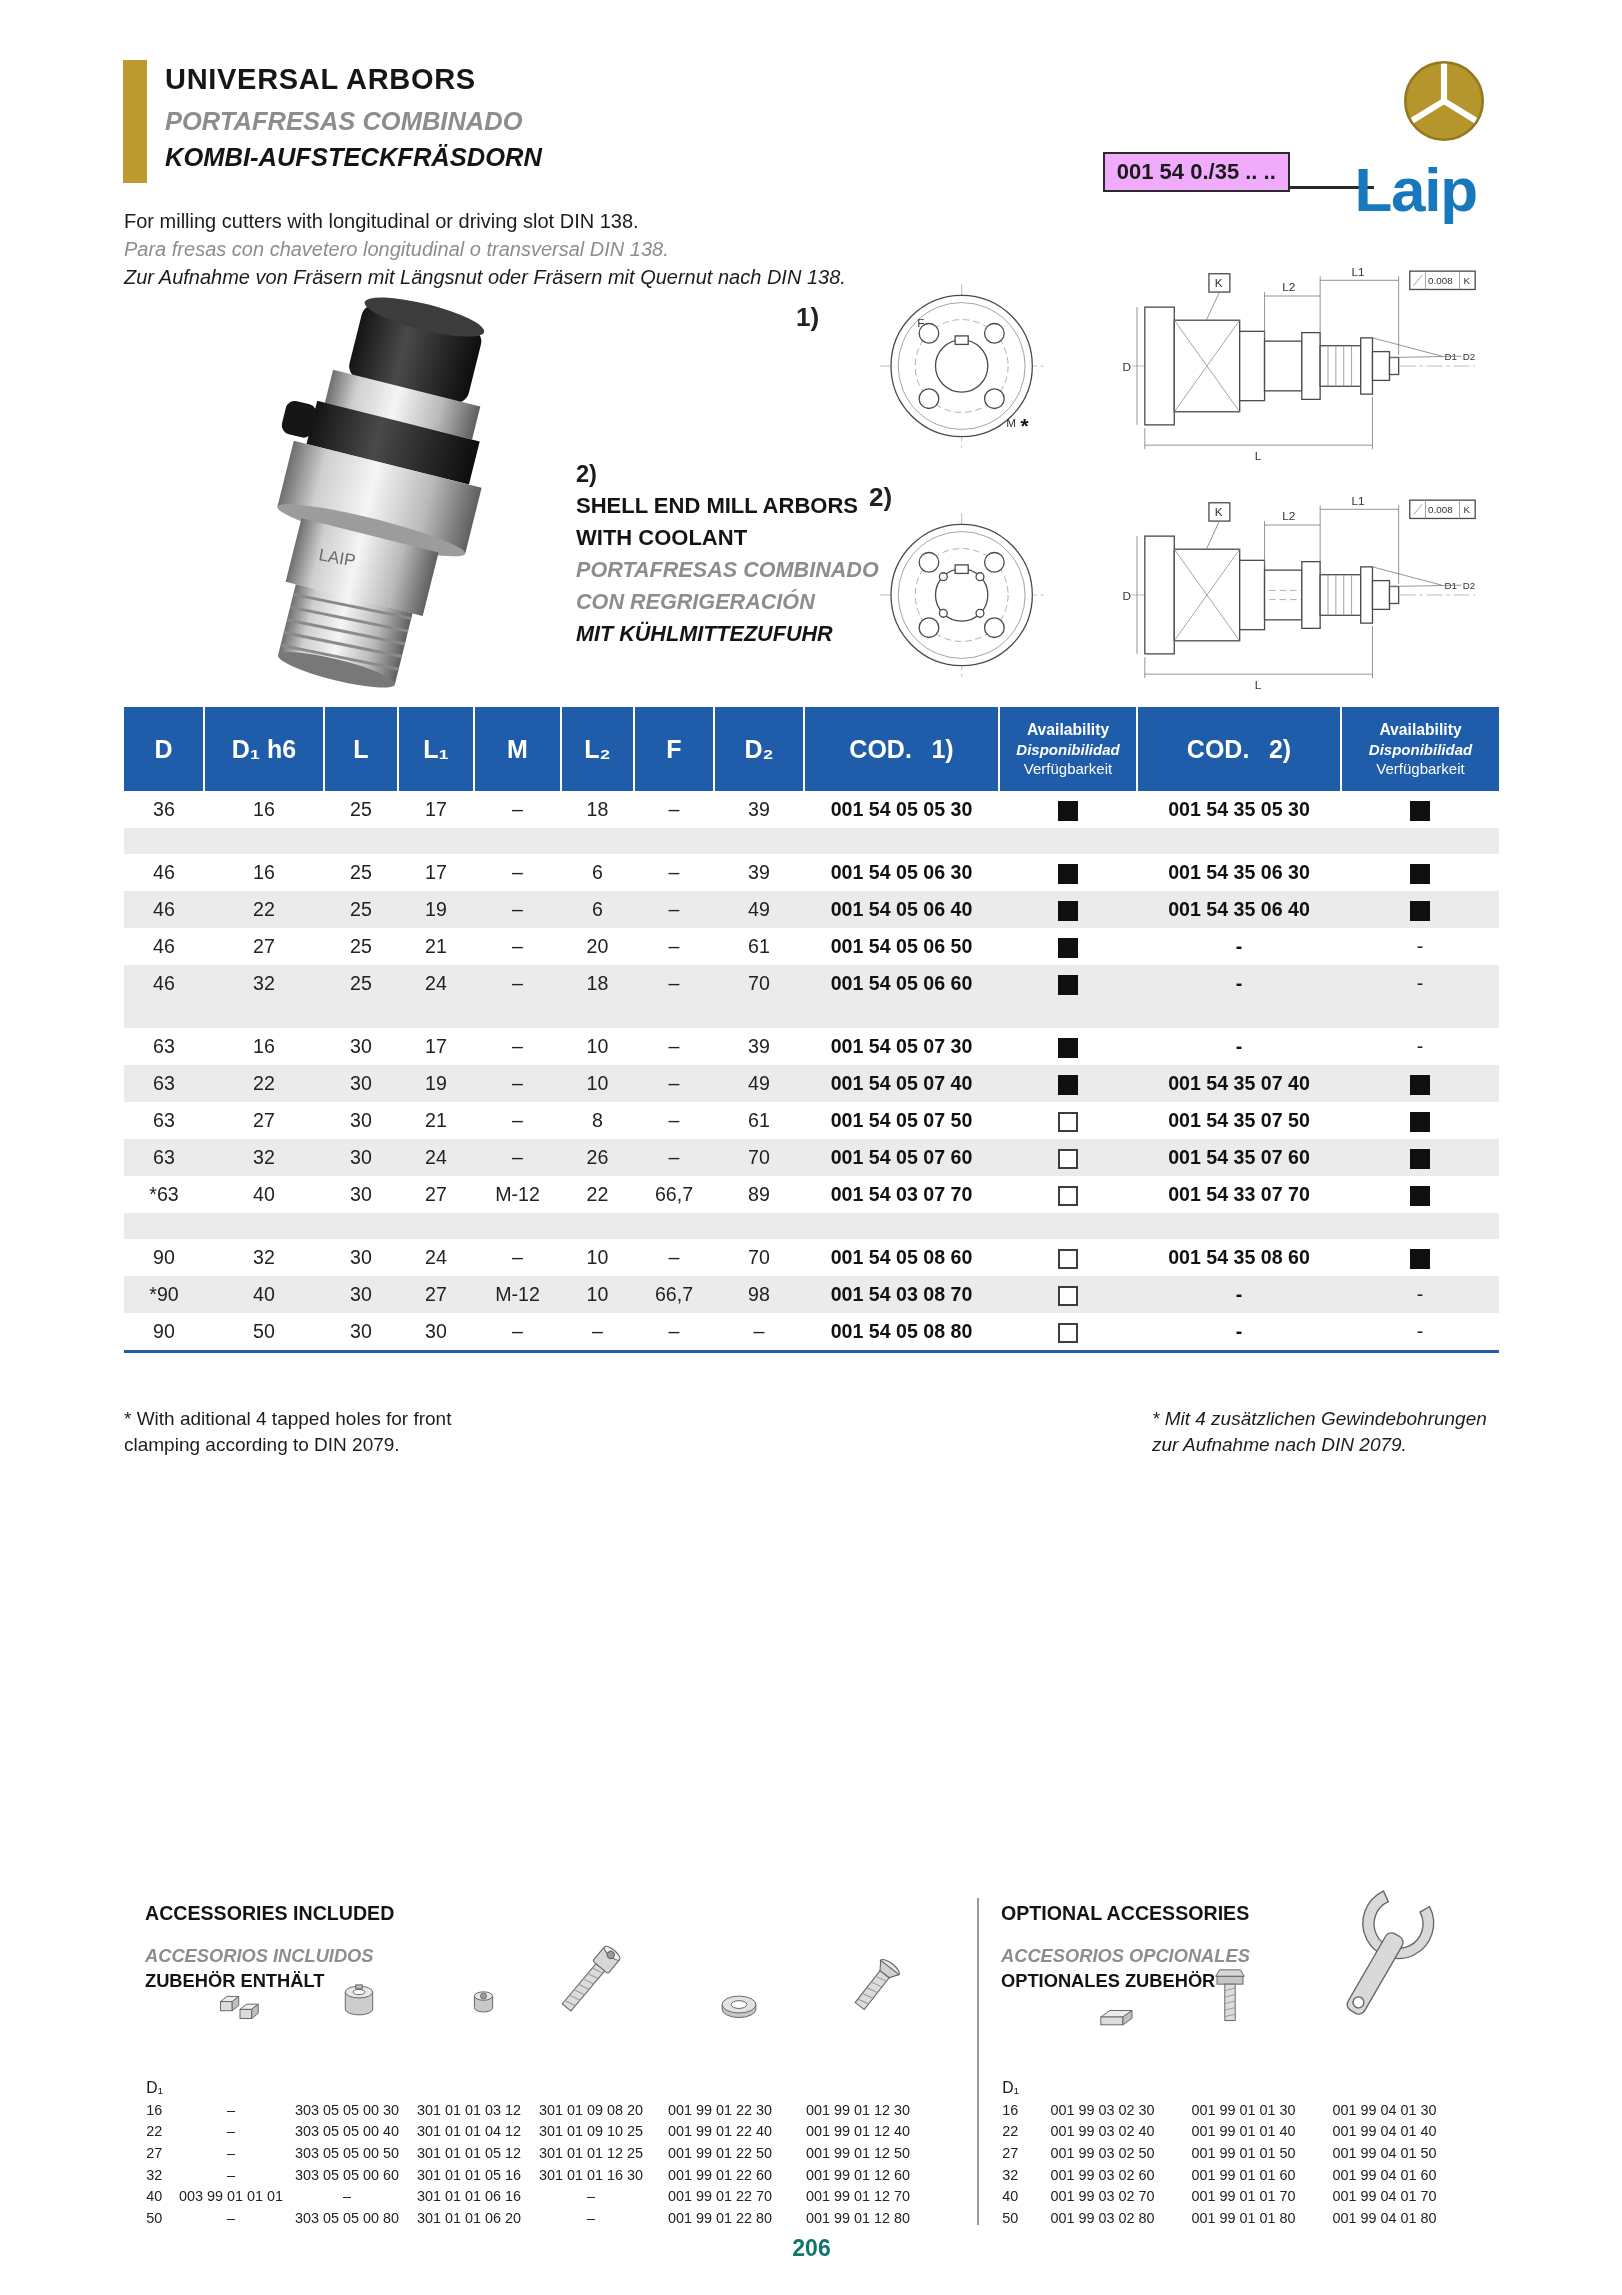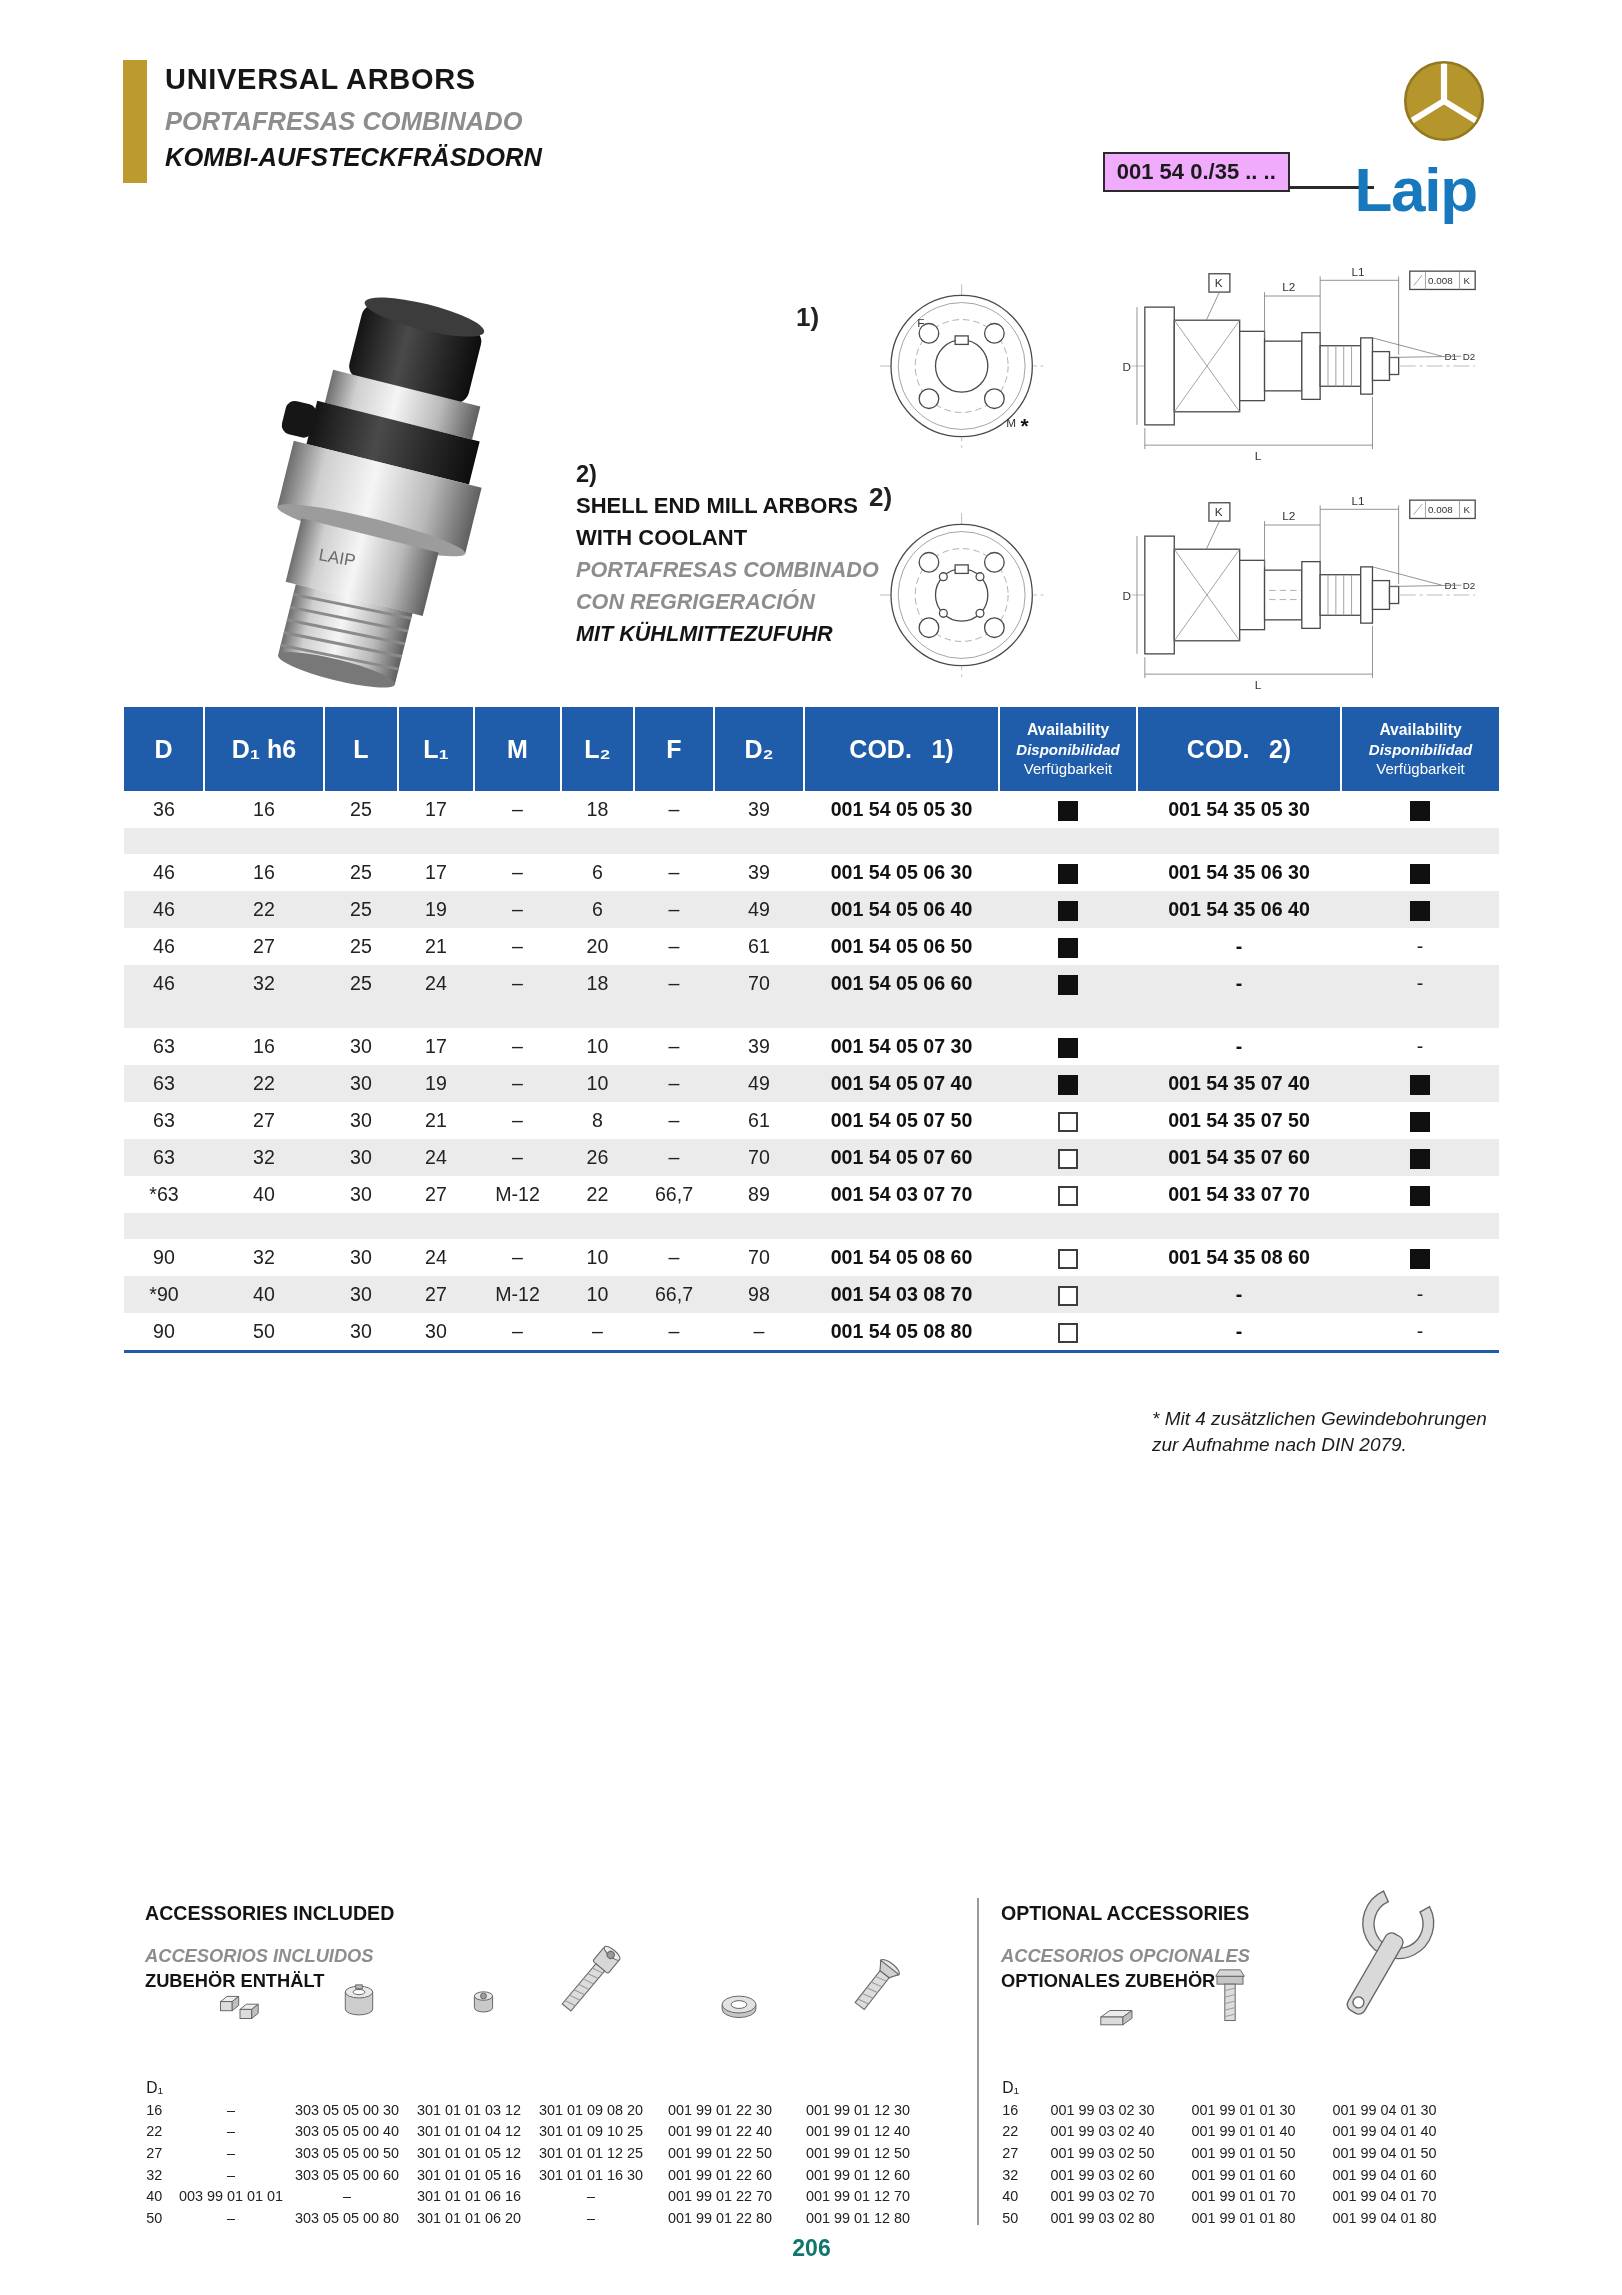--- a/index.html
+++ b/index.html
@@ -104,20 +104,25 @@
   <div class="code-box">001 54 0./35 .. ..</div>
   <div class="logo">
     <svg class="logo-icon" viewBox="0 0 100 100">
       <circle cx="50" cy="50" r="44" fill="#b5962d"></circle>
       <path d="M50 50 L50 5 M50 50 L11 74 M50 50 L89 74" stroke="#fff" stroke-width="7" fill="none"></path>
       <circle cx="50" cy="50" r="44" fill="none" stroke="#93781f" stroke-width="3"></circle>
     </svg>
     <div class="logo-text">Laip</div>
   </div>
 
+  <div class="intro">
+    <div class="intro-en">For milling cutters with longitudinal or driving slot DIN 138.</div>
+    <div class="intro-es">Para fresas con chavetero longitudinal o transversal DIN 138.</div>
+    <div class="intro-de">Zur Aufnahme von Fräsern mit Längsnut oder Fräsern mit Quernut nach DIN 138.</div>
+  </div>
 
   <svg class="product-photo" viewBox="0 0 300 315">
     <defs>
       <linearGradient id="gmet" x1="0" y1="0" x2="1" y2="0">
         <stop offset="0" stop-color="#6e6e6e"></stop>
           <stop offset="0.18" stop-color="#cfcfcf"></stop>
         <stop offset="0.45" stop-color="#f5f5f5"></stop>
           <stop offset="0.75" stop-color="#b9b9b9"></stop>
         <stop offset="1" stop-color="#5f5f5f"></stop>
       </linearGradient>
@@ -518,20 +523,21 @@
           <td>–</td>
           <td>–</td>
           <td class="cod">001 54 05 08 80</td>
           <td><span class="sq"></span></td>
           <td class="cod">-</td>
           <td>-</td>
         </tr>
       </tbody>
   </table>
 
+  <div class="footnote fn-en">* With aditional 4 tapped holes for front clamping according to DIN 2079.</div>
   <div class="footnote fn-de">* Mit 4 zusätzlichen Gewindebohrungen zur Aufnahme nach DIN 2079.</div>
 
   <div class="acc-block acc-left">
     <div class="acc-h-en">ACCESSORIES INCLUDED</div>
     <div class="acc-h-es">ACCESORIOS INCLUIDOS</div>
     <div class="acc-h-de">ZUBEHÖR ENTHÄLT</div>
 
     <svg class="acc-icon" style="left:69px;top:84px;" width="52" height="39" viewBox="0 0 80 60">
       <g stroke="#666" stroke-width="1.5" fill="#dcdcdc">
         <path d="M10 24 l10 -8 h18 l-10 8 z" fill="#ececec"></path>

